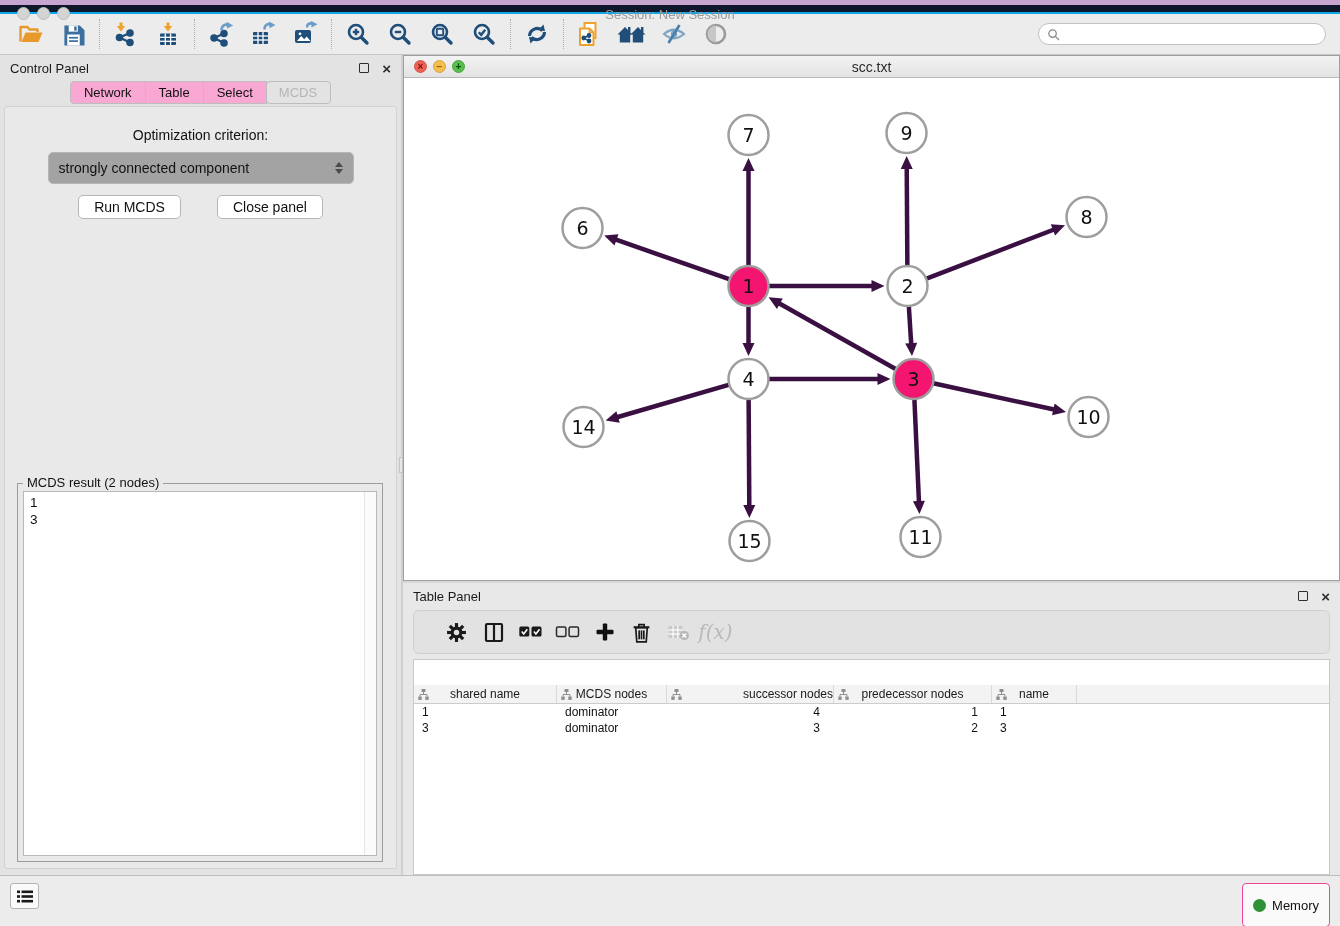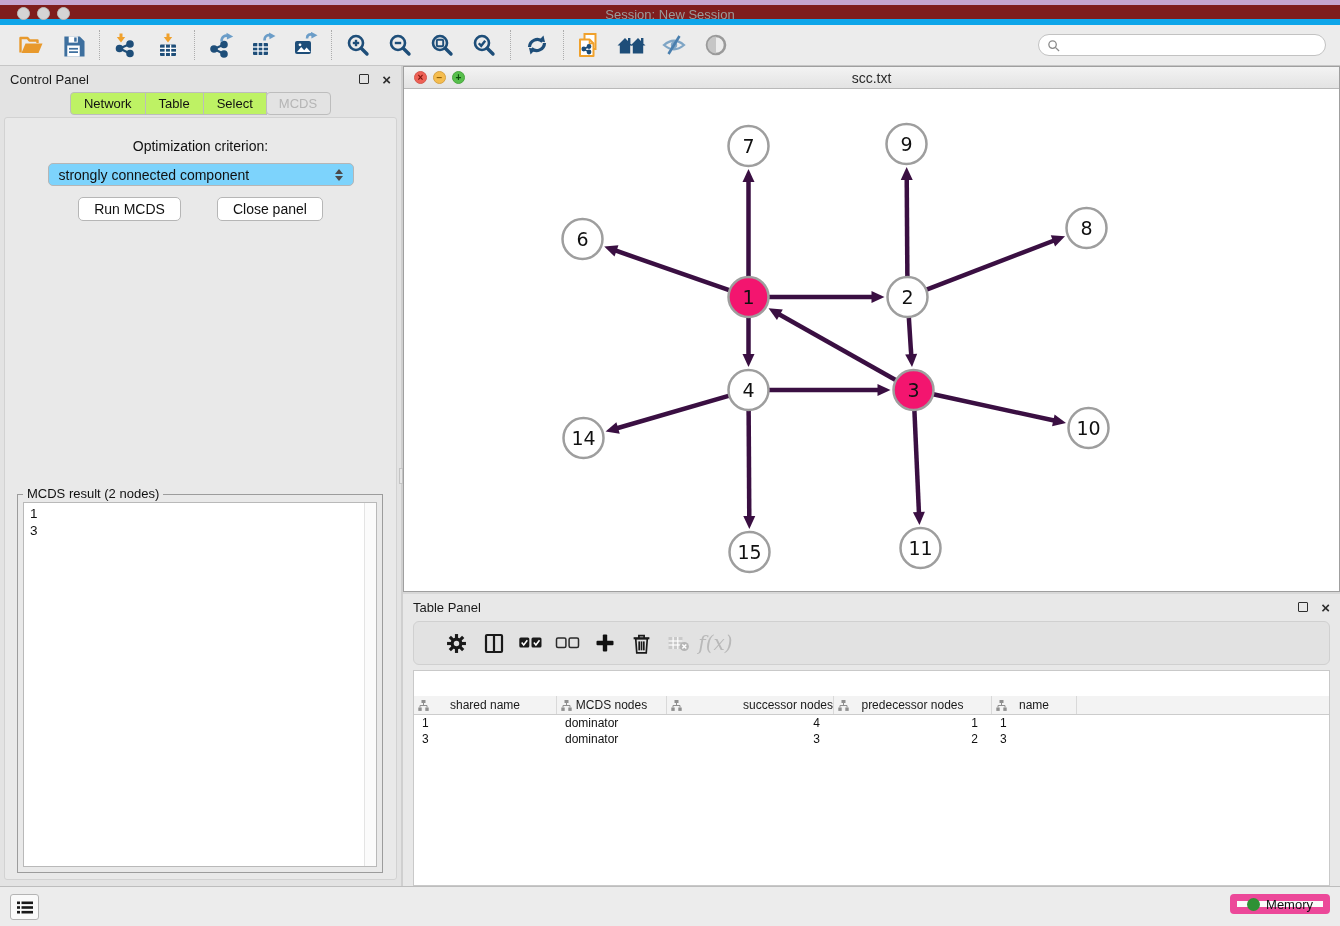--- a/index.html
+++ b/index.html
@@ -1,20 +1,20 @@
 <!DOCTYPE html>
 <html><head>
 <meta charset="utf-8">
 <style>
   * { box-sizing: border-box; margin: 0; padding: 0; }
   html,body { width:1340px; height:926px; }
   body { font-family:"Liberation Sans", sans-serif; background:#ececec; overflow:hidden; position:relative; }
 
   
-  .titlebar { height:25px; background:#7f1d1d; border-bottom:6px solid #0ea5e9; position:relative; }
+  .titlebar { height:14px; background:#0f172a; border-bottom:2px solid #0ea5e9; position:relative; }
   .titlebar .strip { position:absolute; top:0; left:0; right:0; height:5px; background:#c6a5cf; }
   .traffic { position:absolute; top:7px; left:17px; display:flex; gap:7px; }
   .tl { width:13px; height:13px; border-radius:50%; background:#d5d4d4; border:1px solid #bdbcbc; }
   .title-text { position:absolute; left:0; right:0; top:7px; text-align:center; font-size:13px; color:#9b9b9b; }
 
   
   .toolbar { height:41px; background:#ececec; border-bottom:1px solid #c6c6c6; display:flex; align-items:center; padding:0 10px; }
   .tbtn { width:42px; height:36px; display:flex; align-items:center; justify-content:center; }
   .tsep { height:30px; border-left:1px dotted #adadad; margin:0 5px; }
   .search { margin-left:auto; margin-right:4px; width:288px; height:22px; background:#fff; border:1px solid #c2c2c2; border-radius:12px; display:flex; align-items:center; padding:0 8px; gap:5px; }
@@ -25,27 +25,27 @@
   .control-panel { width:403px; background:#e3e3e3; border-right:2px solid #cfcfcf; display:flex; flex-direction:column; position:relative; }
   .right-col { flex:1; display:flex; flex-direction:column; background:#e8e8e8; min-width:0; }
 
   .panel-header { height:26px; display:flex; align-items:center; padding:0 10px; font-size:13px; color:#1a1a1a; flex:0 0 auto; }
   .panel-header .spacer { flex:1; }
   .wc-float { width:10px; height:10px; border:1.5px solid #2e2e2e; border-radius:1px; margin-right:13px; }
   .wc-close { font-size:15px; font-weight:700; color:#2e2e2e; line-height:1; }
 
   
   .cp-tabs { display:flex; justify-content:center; flex:0 0 auto; }
-  .cp-tab { padding:3px 13px; font-size:13px; background:#bef264; border:1px solid #bdbdbd; margin-left:-1px; color:#111; }
+  .cp-tab { padding:3px 13px; font-size:13px; background:#f9a8d4; border:1px solid #bdbdbd; margin-left:-1px; color:#111; }
   .cp-tab:first-child { border-radius:4px 0 0 4px; margin-left:0; }
   .cp-tab:last-child { border-radius:0 4px 4px 0; }
   .cp-tab.active { background:#e3e3e3; color:#b5b5b5; border-radius:4px;padding-left:12px; }
   .cp-content { flex:1; margin:2px 4px 6px 4px; background:#e9e9e9; border:1px solid #d2d2d2; border-radius:3px; position:relative; }
   .opt-label { margin-top:20px; text-align:center; font-size:14px; color:#111; }
-  .cp-select { width:306px; height:23px; margin:9px auto 0; background:#7dd3fc; border:1px solid #b6b6b6; border-radius:5px; display:flex; align-items:center; padding:0 10px; font-size:14px; color:#111; }
+  .cp-select { width:306px; height:32px; margin:9px auto 0; background:#a3a3a3; border:1px solid #b6b6b6; border-radius:5px; display:flex; align-items:center; padding:0 10px; font-size:14px; color:#111; }
   .chev { margin-left:auto; display:flex; flex-direction:column; gap:2px; }
   .chev i { width:0; height:0; border-left:4px solid transparent; border-right:4px solid transparent; }
   .chev .up { border-bottom:5px solid #4a4a4a; }
   .chev .dn { border-top:5px solid #4a4a4a; }
   .cp-buttons { display:flex; justify-content:center; gap:36px; margin-top:11px; }
   .cp-btn { background:#fff; border:1px solid #b6b6b6; border-radius:5px; height:24px; padding:0 15px; font-size:14px; display:flex; align-items:center; color:#111; }
   .result-group { position:absolute; left:12px; right:13px; top:376px; bottom:6px; border:1px solid #9c9c9c; }
   .result-label { position:absolute; top:-9px; left:5px; background:#e9e9e9; padding:0 4px; font-size:13px; color:#111; }
   .result-area { position:absolute; left:5px; right:5px; top:7px; bottom:5px; background:#fff; border:1px solid #b9b9b9; display:flex; }
   .result-text { flex:1; padding:2px 6px; font-size:13.5px; line-height:17px; white-space:pre; color:#111; overflow:hidden; }
@@ -82,21 +82,21 @@
   .td.right { padding-right:14px; text-align:right; }
   .tp-tabs { height:30px; display:flex; align-items:center; justify-content:center; flex:0 0 auto; }
   .tp-tabgroup { display:flex; border-radius:5px; overflow:hidden; border:1px solid #c2c2c2; background:#fff; }
   .tp-tab { padding:4px 13px; font-size:13px; border-right:1px solid #c2c2c2; color:#111; background:#fff; }
   .tp-tab:last-child { border-right:none; }
   .tp-tab.active { background:#dedede; color:#a9a9a9; }
 
   
   .statusbar { height:40px; background:#ececec; border-top:1px solid #bdbdbd; position:relative; }
   .sb-left { position:absolute; left:10px; top:7px; width:29px; height:26px; background:#fafafa; border:1px solid #b4b4b4; border-radius:3px; display:flex; align-items:center; justify-content:center; }
-  .sb-mem { position:absolute; right:10px; top:7px; height:20px; background:#fafafa; border:7px solid #ec4899; border-radius:4px; display:flex; align-items:center; gap:6px; padding:0 10px; font-size:13px; color:#111; }
+  .sb-mem { position:absolute; right:10px; top:7px; height:44px; background:#fafafa; border:1px solid #ec4899; border-radius:4px; display:flex; align-items:center; gap:6px; padding:0 10px; font-size:13px; color:#111; }
   .mem-dot { width:13px; height:13px; border-radius:50%; background:#2f9135; }
 </style>
 </head>
 <body>
 
 <div class="titlebar">
   <div class="strip"></div>
   <div class="traffic">
     <span class="tl"></span>
     <span class="tl"></span>

